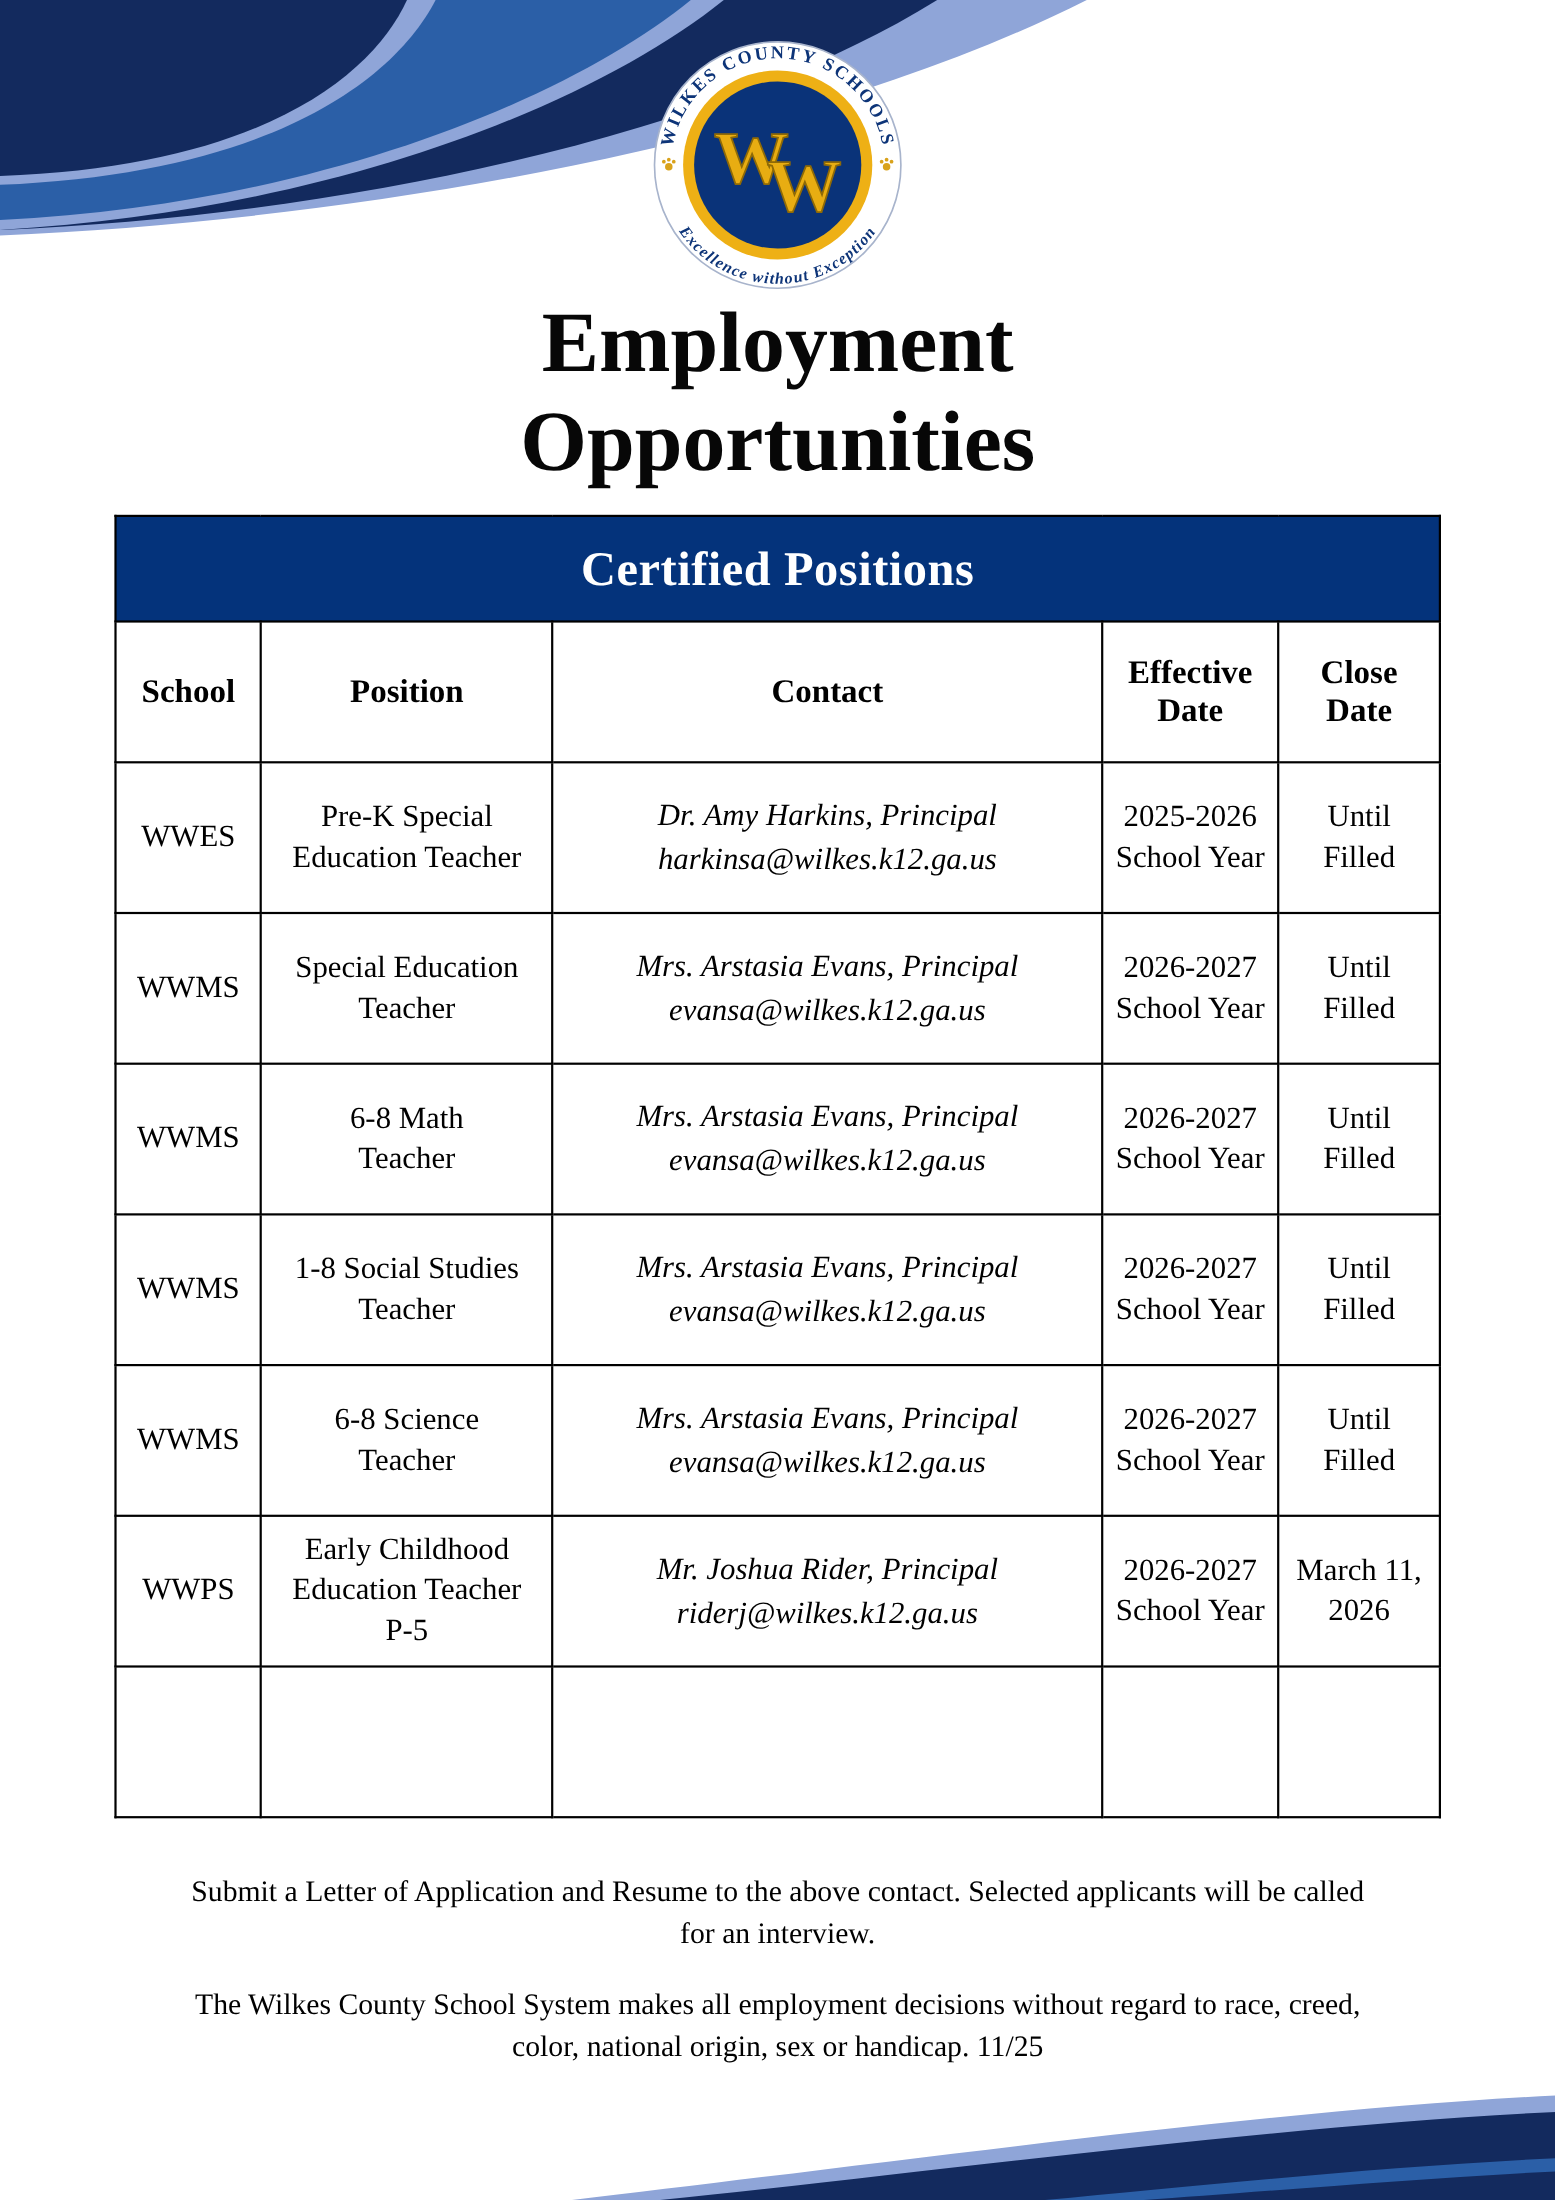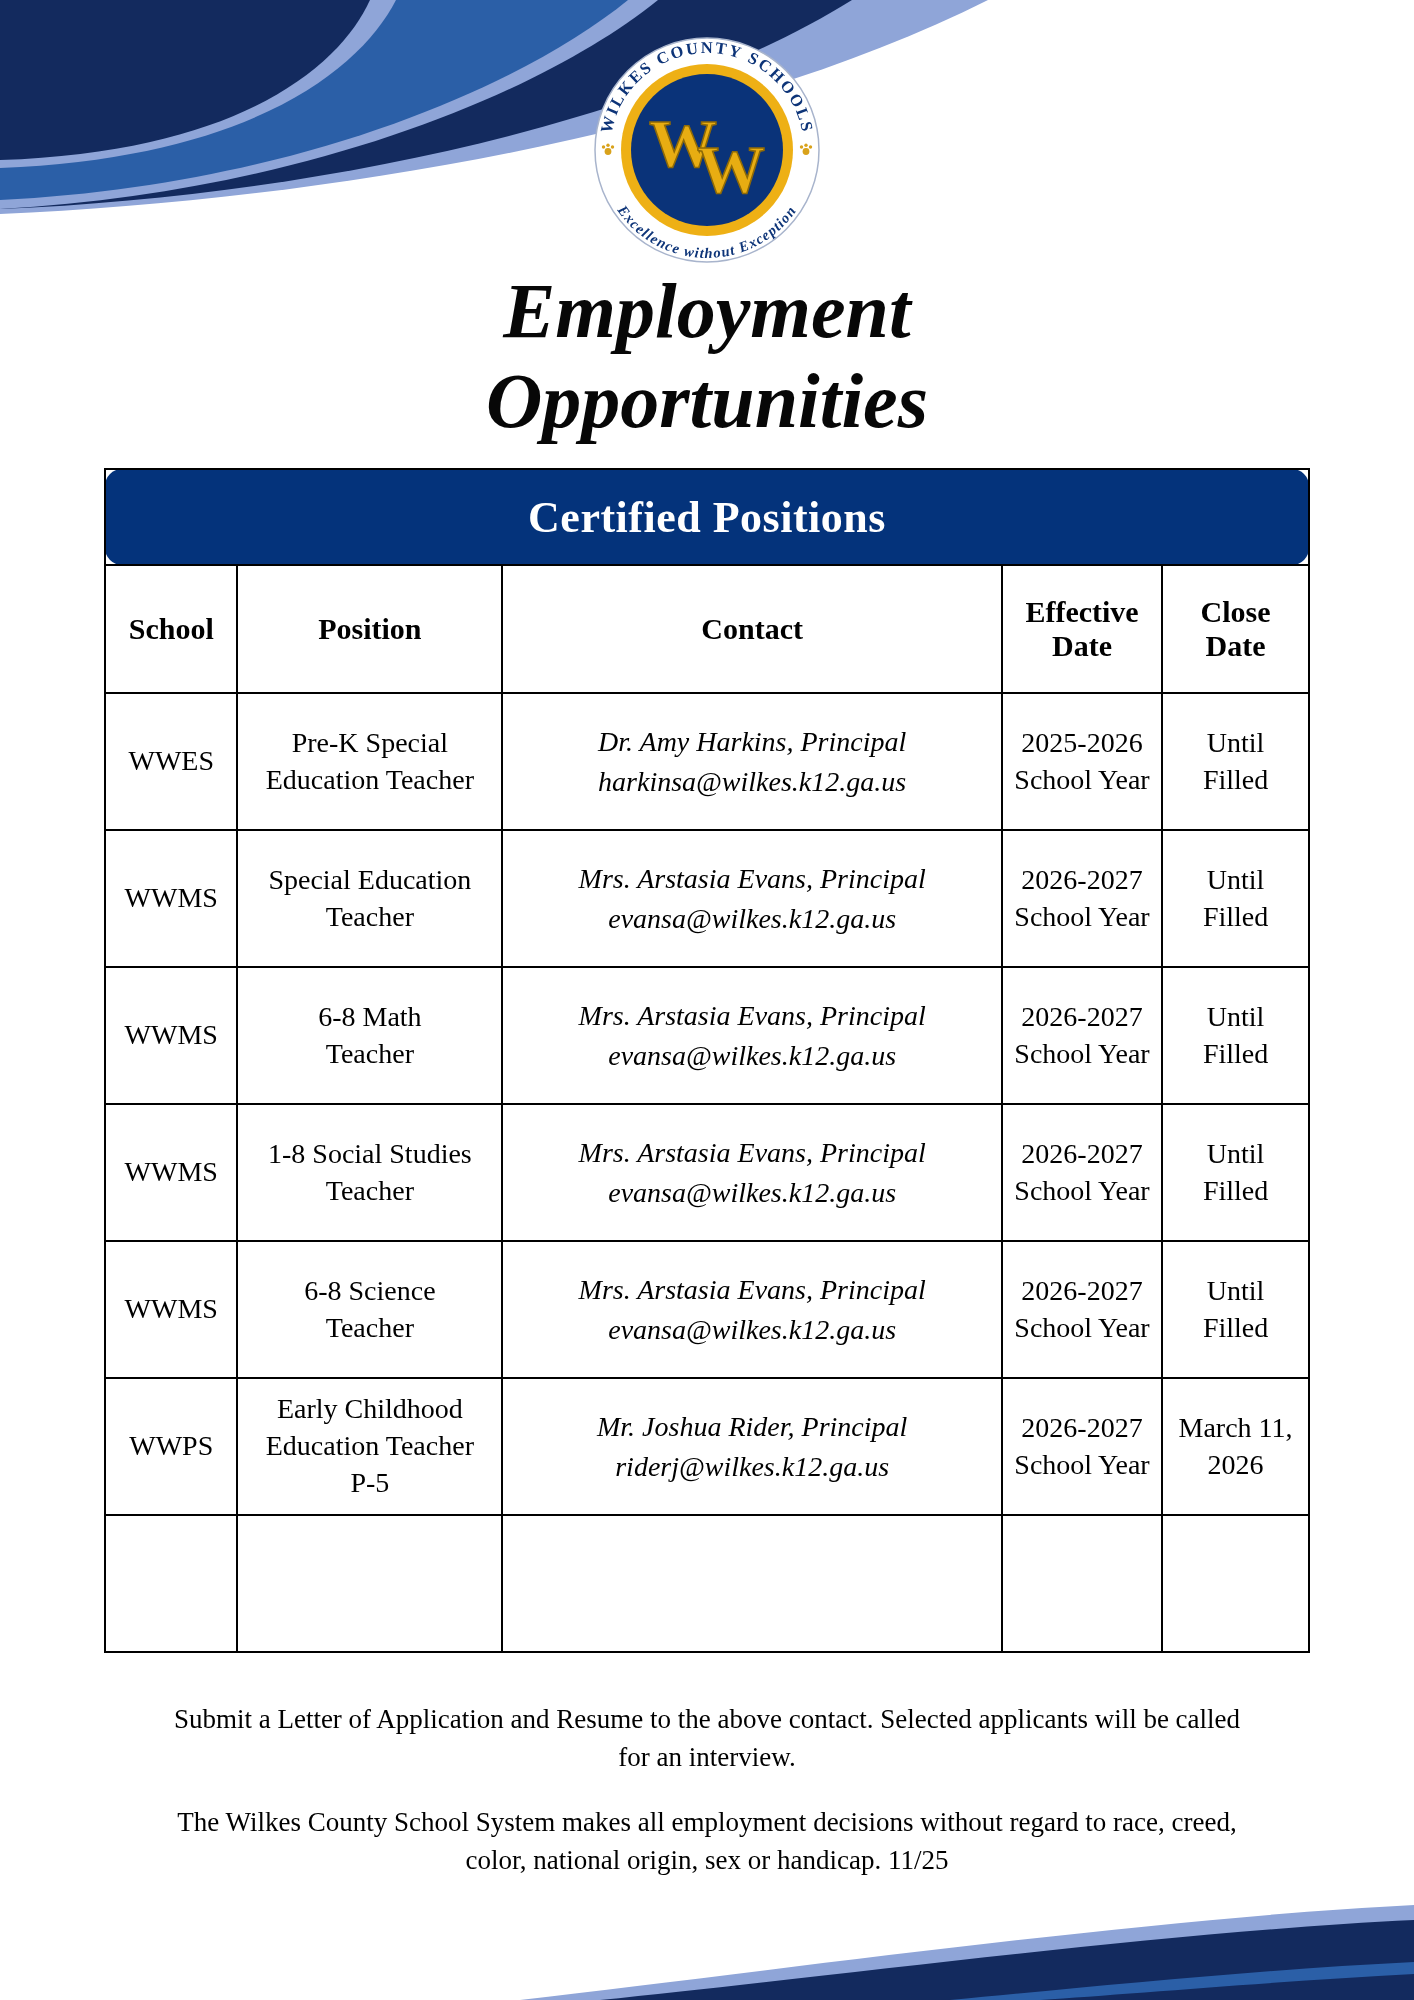--- a/index.html
+++ b/index.html
@@ -5,27 +5,27 @@
   html,body { margin:0; padding:0; background:#e8e8e8; }
   .page {
     position:relative; width:1414px; height:2000px; margin:0 auto;
     background:#ffffff; overflow:hidden;
     font-family:"Liberation Serif","DejaVu Serif",serif; color:#000;
   }
   .swoosh-top { position:absolute; top:0; left:0; width:1414px; height:215px; }
   .swoosh-bottom { position:absolute; bottom:0; left:0; width:1414px; height:120px; }
   .logo-wrap { position:absolute; top:34px; left:50%; margin-left:-116px; width:232px; height:232px; }
   .title-block { position:absolute; top:266px; left:0; width:100%; text-align:center; }
-  .title-line { font-size:78px; font-weight:700; line-height:1.16; color:#070707;font-style:italic; }
+  .title-line { font-size:78px; font-weight:700; line-height:1.16; color:#070707; }
   .table-wrap { position:absolute; top:468px; left:0; width:100%; }
   table.jobs { border-collapse:collapse; table-layout:fixed; width:1206px; margin:0 auto; }
   table.jobs td, table.jobs th { border:2px solid #000; text-align:center; vertical-align:middle; padding:4px 8px; }
   tr.banner-row td {
     background:#04337b; color:#ffffff; font-size:44px; font-weight:700;
-    height:86px; letter-spacing:0.5px;border-radius:17px;
+    height:86px; letter-spacing:0.5px;
   }
   tr.header-row { height:128px;margin-top:28px; }
   tr.header-row th { font-size:30px; font-weight:700; }
   tr.data-row { height:137px; }
   tr.data-row td { font-size:28px; line-height:1.32; }
   .pre { white-space:pre-line; }
   .contact-line { line-height:1.4;font-style:italic; }
   .footer { position:absolute; top:1700px; left:50%; transform:translateX(-50%); width:1350px; text-align:center; }
   .footer p { margin:0 0 26px 0; font-size:27px; line-height:1.42; white-space:pre-line; }
 </style>

